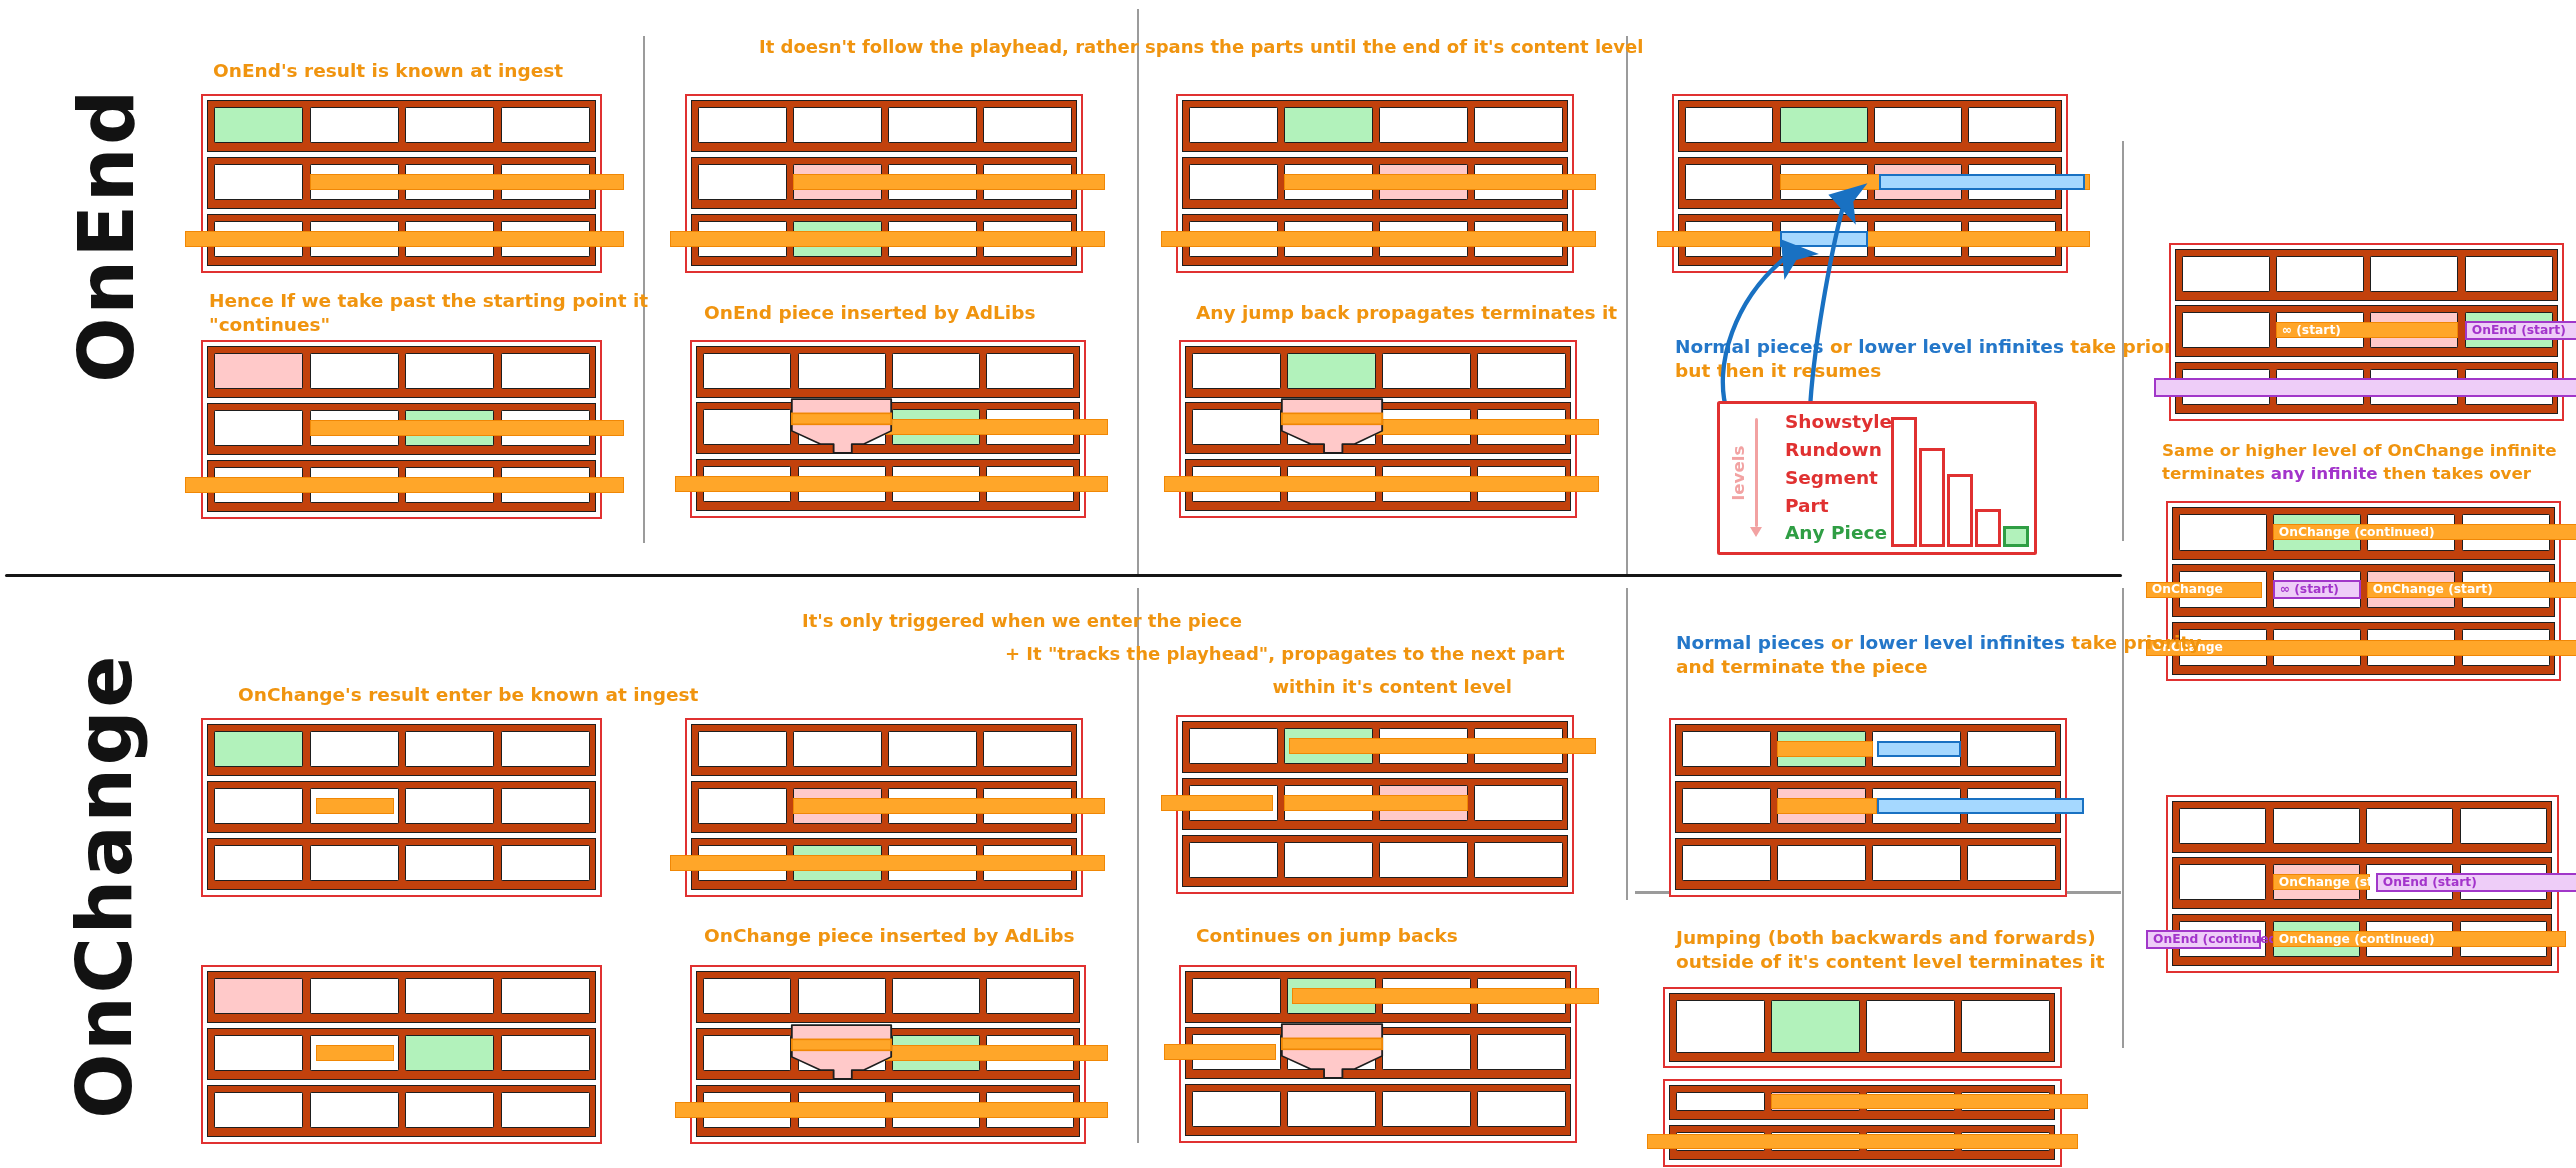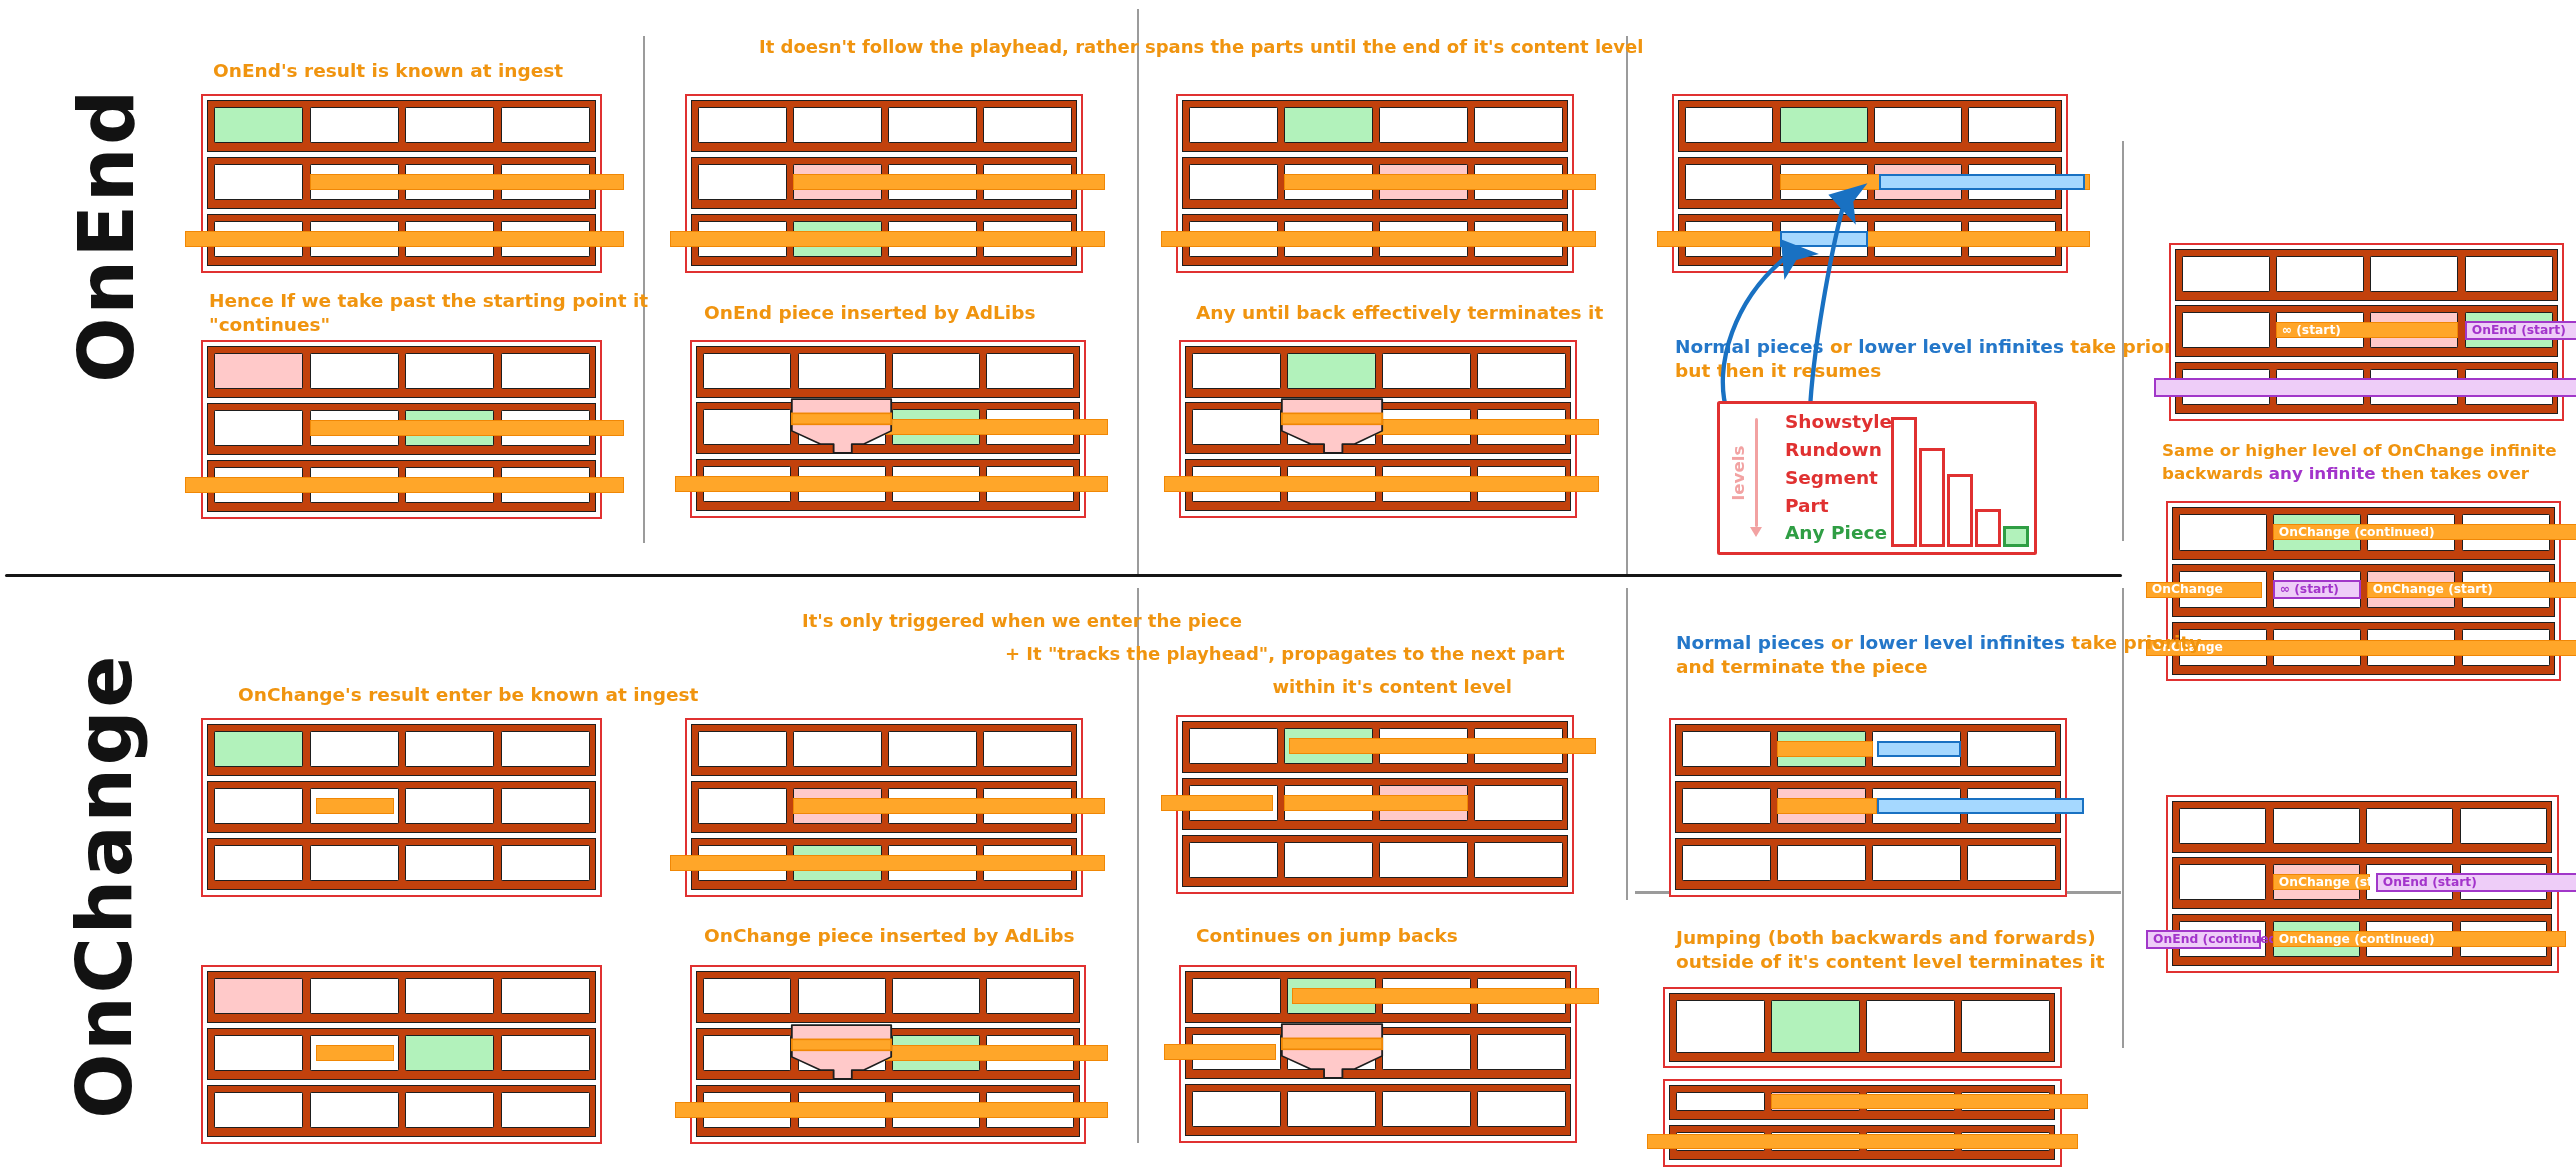--- a/index.html
+++ b/index.html
@@ -64,21 +64,21 @@
   <div class="divider-h" style="left:1635px;top:891px;width:486px;"></div>
 
   <div class="seclabel" style="left:106px;top:235px;">OnEnd</div>
   <div class="seclabel" style="left:104px;top:886px;">OnChange</div>
 
   <div class="cap center" style="left:759px;top:35px;width:821px;font-size:18px;">It doesn't follow the playhead, rather spans the parts until the end of it's content level</div>
   <div class="cap" style="left:213px;top:59px;">OnEnd's result is known at ingest</div>
   <div class="cap" style="left:209px;top:289px;">Hence If we take past the starting point it
 "continues"</div>
   <div class="cap" style="left:704px;top:301px;">OnEnd piece inserted by AdLibs</div>
-  <div class="cap" style="left:1196px;top:301px;">Any until back effectively terminates it</div>
+  <div class="cap" style="left:1196px;top:301px;">Any jump back propagates terminates it</div>
   <div class="rich" style="left:1675px;top:335px;"><span class="c-blue">Normal pieces </span><span class="c-orange">or </span><span class="c-blue">lower level infinites </span><span class="c-orange">take priority</span><span class="c-orange">
 but then it resumes</span></div>
 
   <div class="grid" style="left:201px;top:94px;width:401px;height:179px;">
       <div class="rowbox" style="left: 3.7px; top: 3.7px; width: 389px; height: 52px;">
         <div class="cell cell-green" style="left: 6.2px; top: 6.2px; width: 89px; height: 36px;"></div>
         <div class="cell" style="left: 102px; top: 6.2px; width: 89px; height: 36px;"></div>
         <div class="cell" style="left: 197px; top: 6.2px; width: 89px; height: 36px;"></div>
         <div class="cell" style="left: 293px; top: 6.2px; width: 89px; height: 36px;"></div>
       </div>
@@ -290,21 +290,21 @@
       </div>
       <div class="rowbox" style="left: 3.7px; top: 117px; width: 383px; height: 52px;">
         <div class="cell" style="left: 6.2px; top: 6.2px; width: 88px; height: 36px;"></div>
         <div class="cell" style="left: 100px; top: 6.2px; width: 88px; height: 36px;"></div>
         <div class="cell" style="left: 194px; top: 6.2px; width: 88px; height: 36px;"></div>
         <div class="cell" style="left: 289px; top: 6.2px; width: 88px; height: 36px;"></div>
         <div class="bar bar-purple" style="left: -22px; width: 436px; top: 15px; height: 18.5px;"></div>
       </div>
     </div>
   <div class="rich small" style="left:2162px;top:439px;"><span class="c-orange">Same or higher level of OnChange infinite
-backwards </span><span class="c-purple">any infinite</span><span class="c-orange"> then takes over</span></div>
+terminates </span><span class="c-purple">any infinite</span><span class="c-orange"> then takes over</span></div>
   <div class="grid" style="left:2166px;top:501px;width:395px;height:180px;">
       <div class="rowbox" style="left: 3.7px; top: 3.7px; width: 383px; height: 53px;">
         <div class="cell" style="left: 6.2px; top: 6.2px; width: 88px; height: 37px;"></div>
         <div class="cell cell-green" style="left: 100px; top: 6.2px; width: 88px; height: 37px;"></div>
         <div class="cell" style="left: 194px; top: 6.2px; width: 88px; height: 37px;"></div>
         <div class="cell" style="left: 289px; top: 6.2px; width: 88px; height: 37px;"></div>
         <div class="bar bar-orange" style="left: 100px; width: 319px; top: 16.5px; height: 16px;">
           <span class="barlabel lbl-white">OnChange (continued)</span>
         </div>
       </div>

